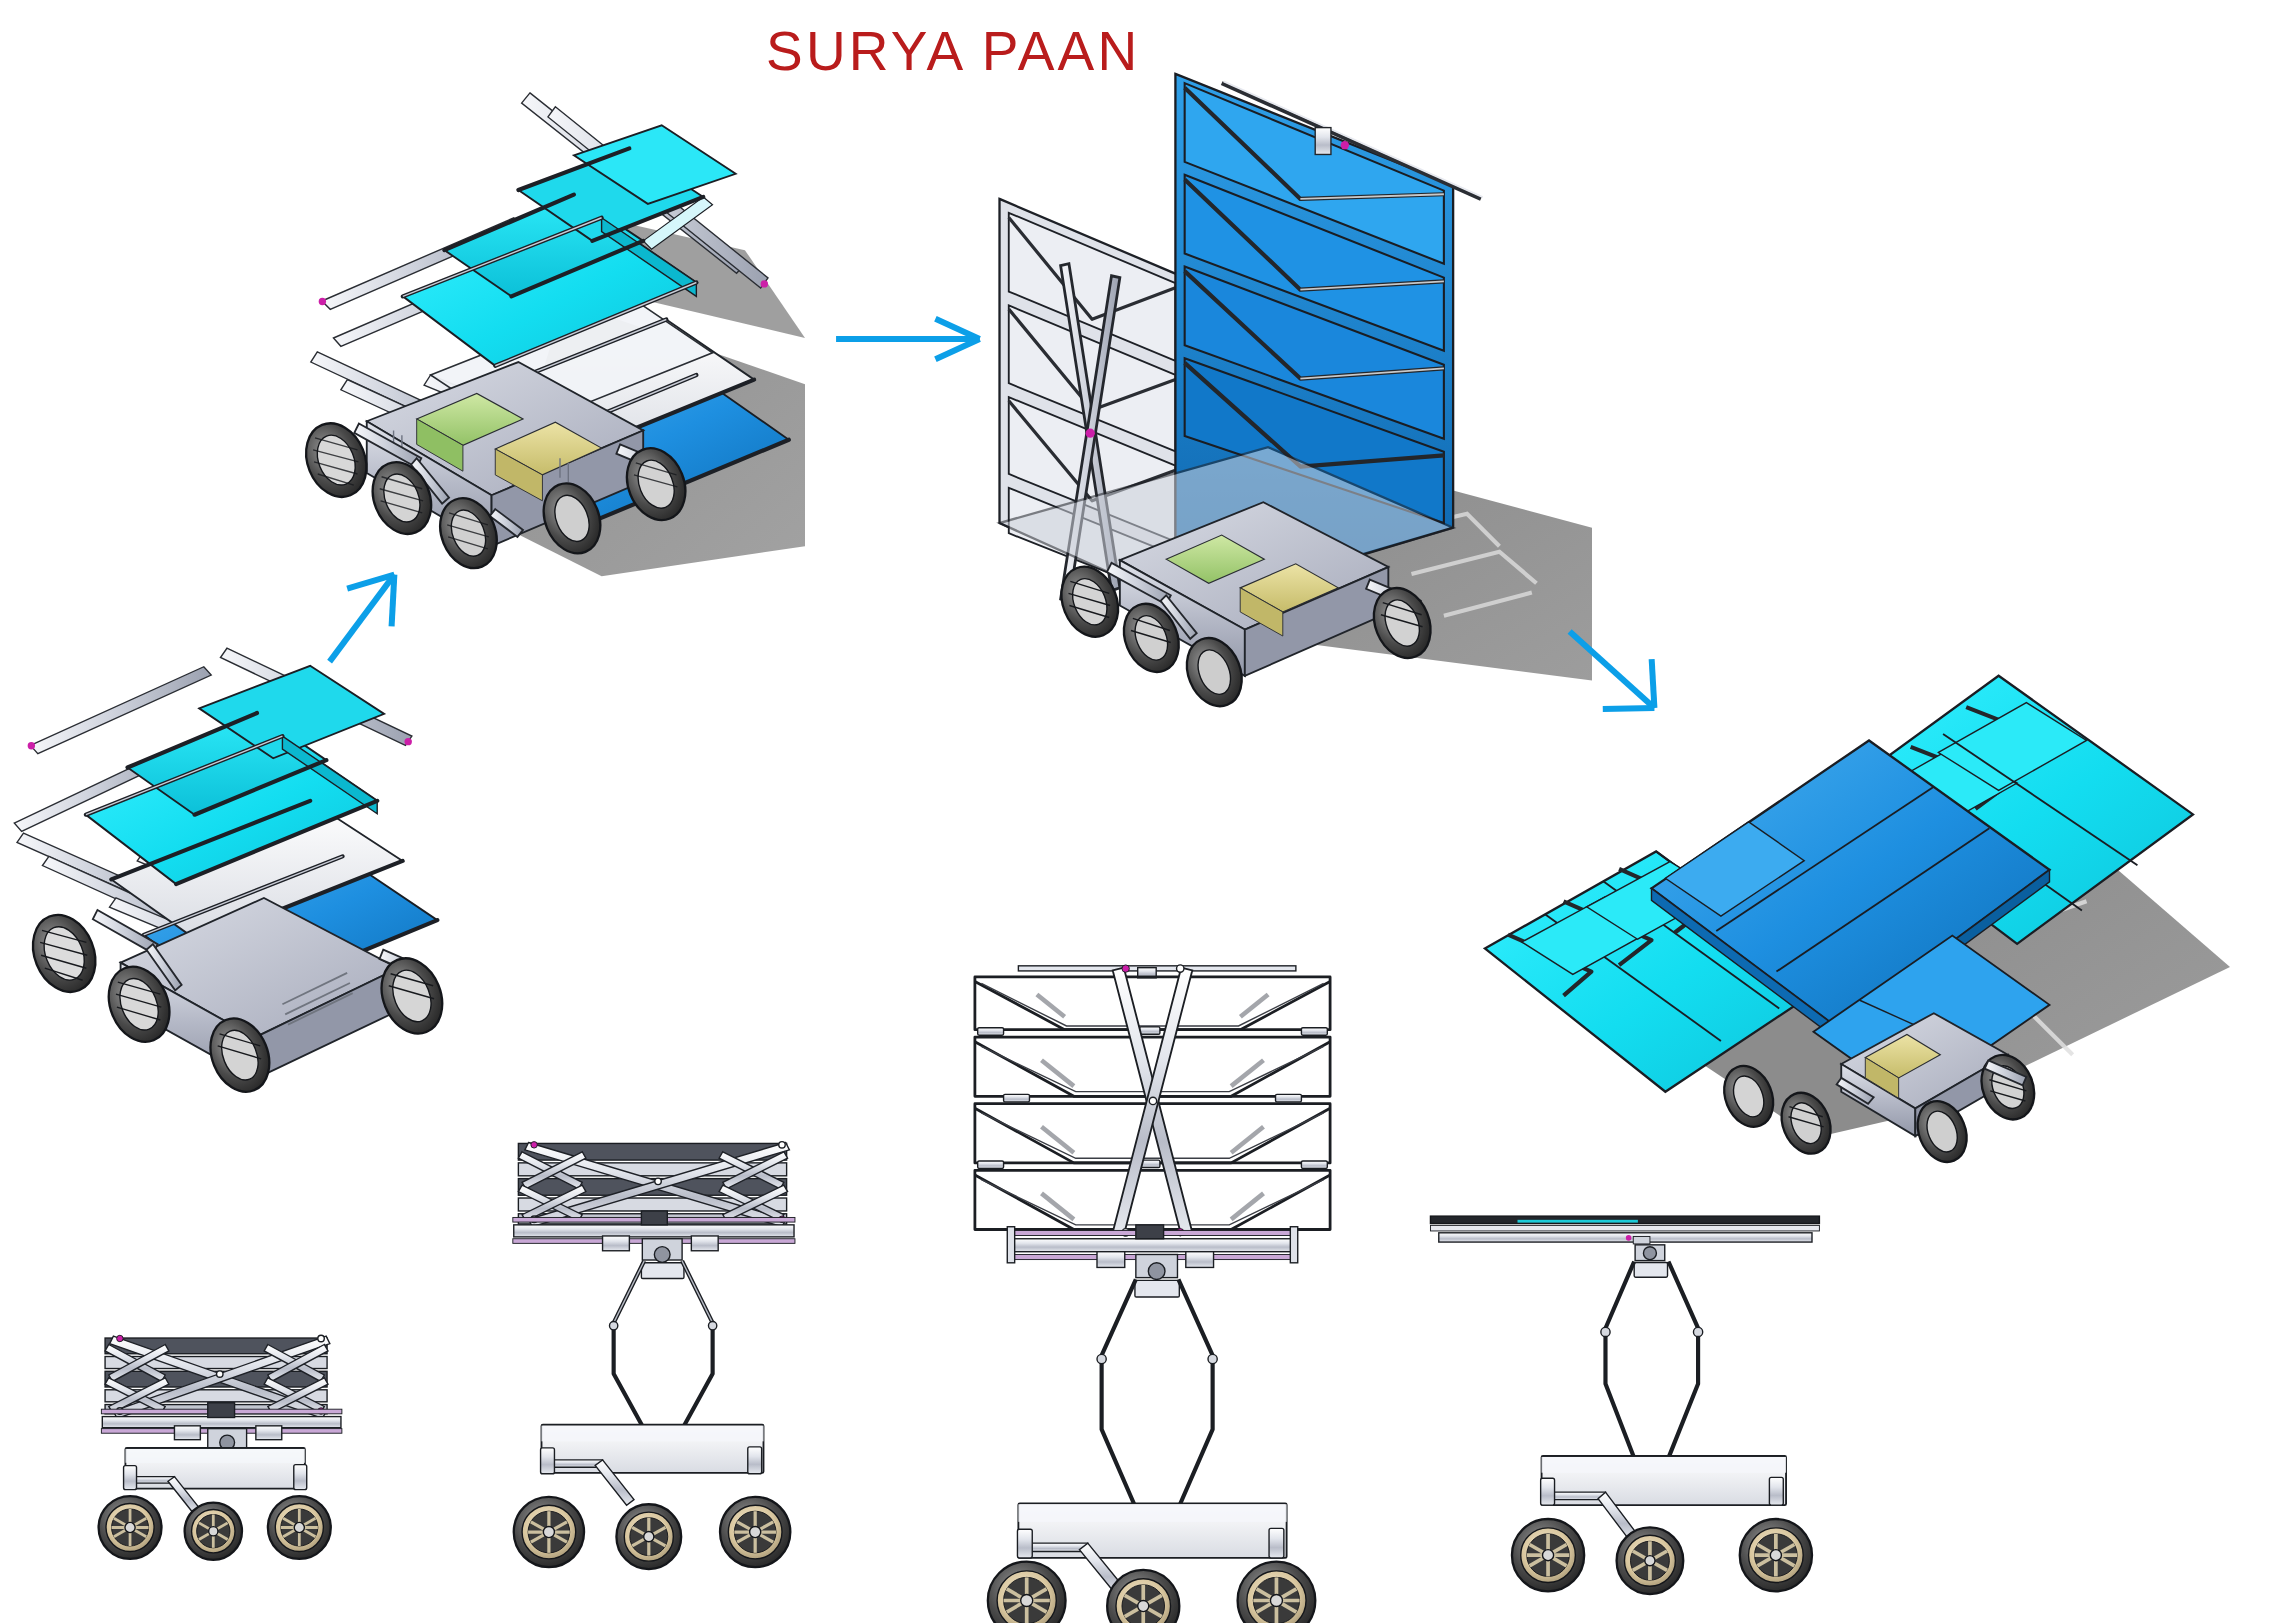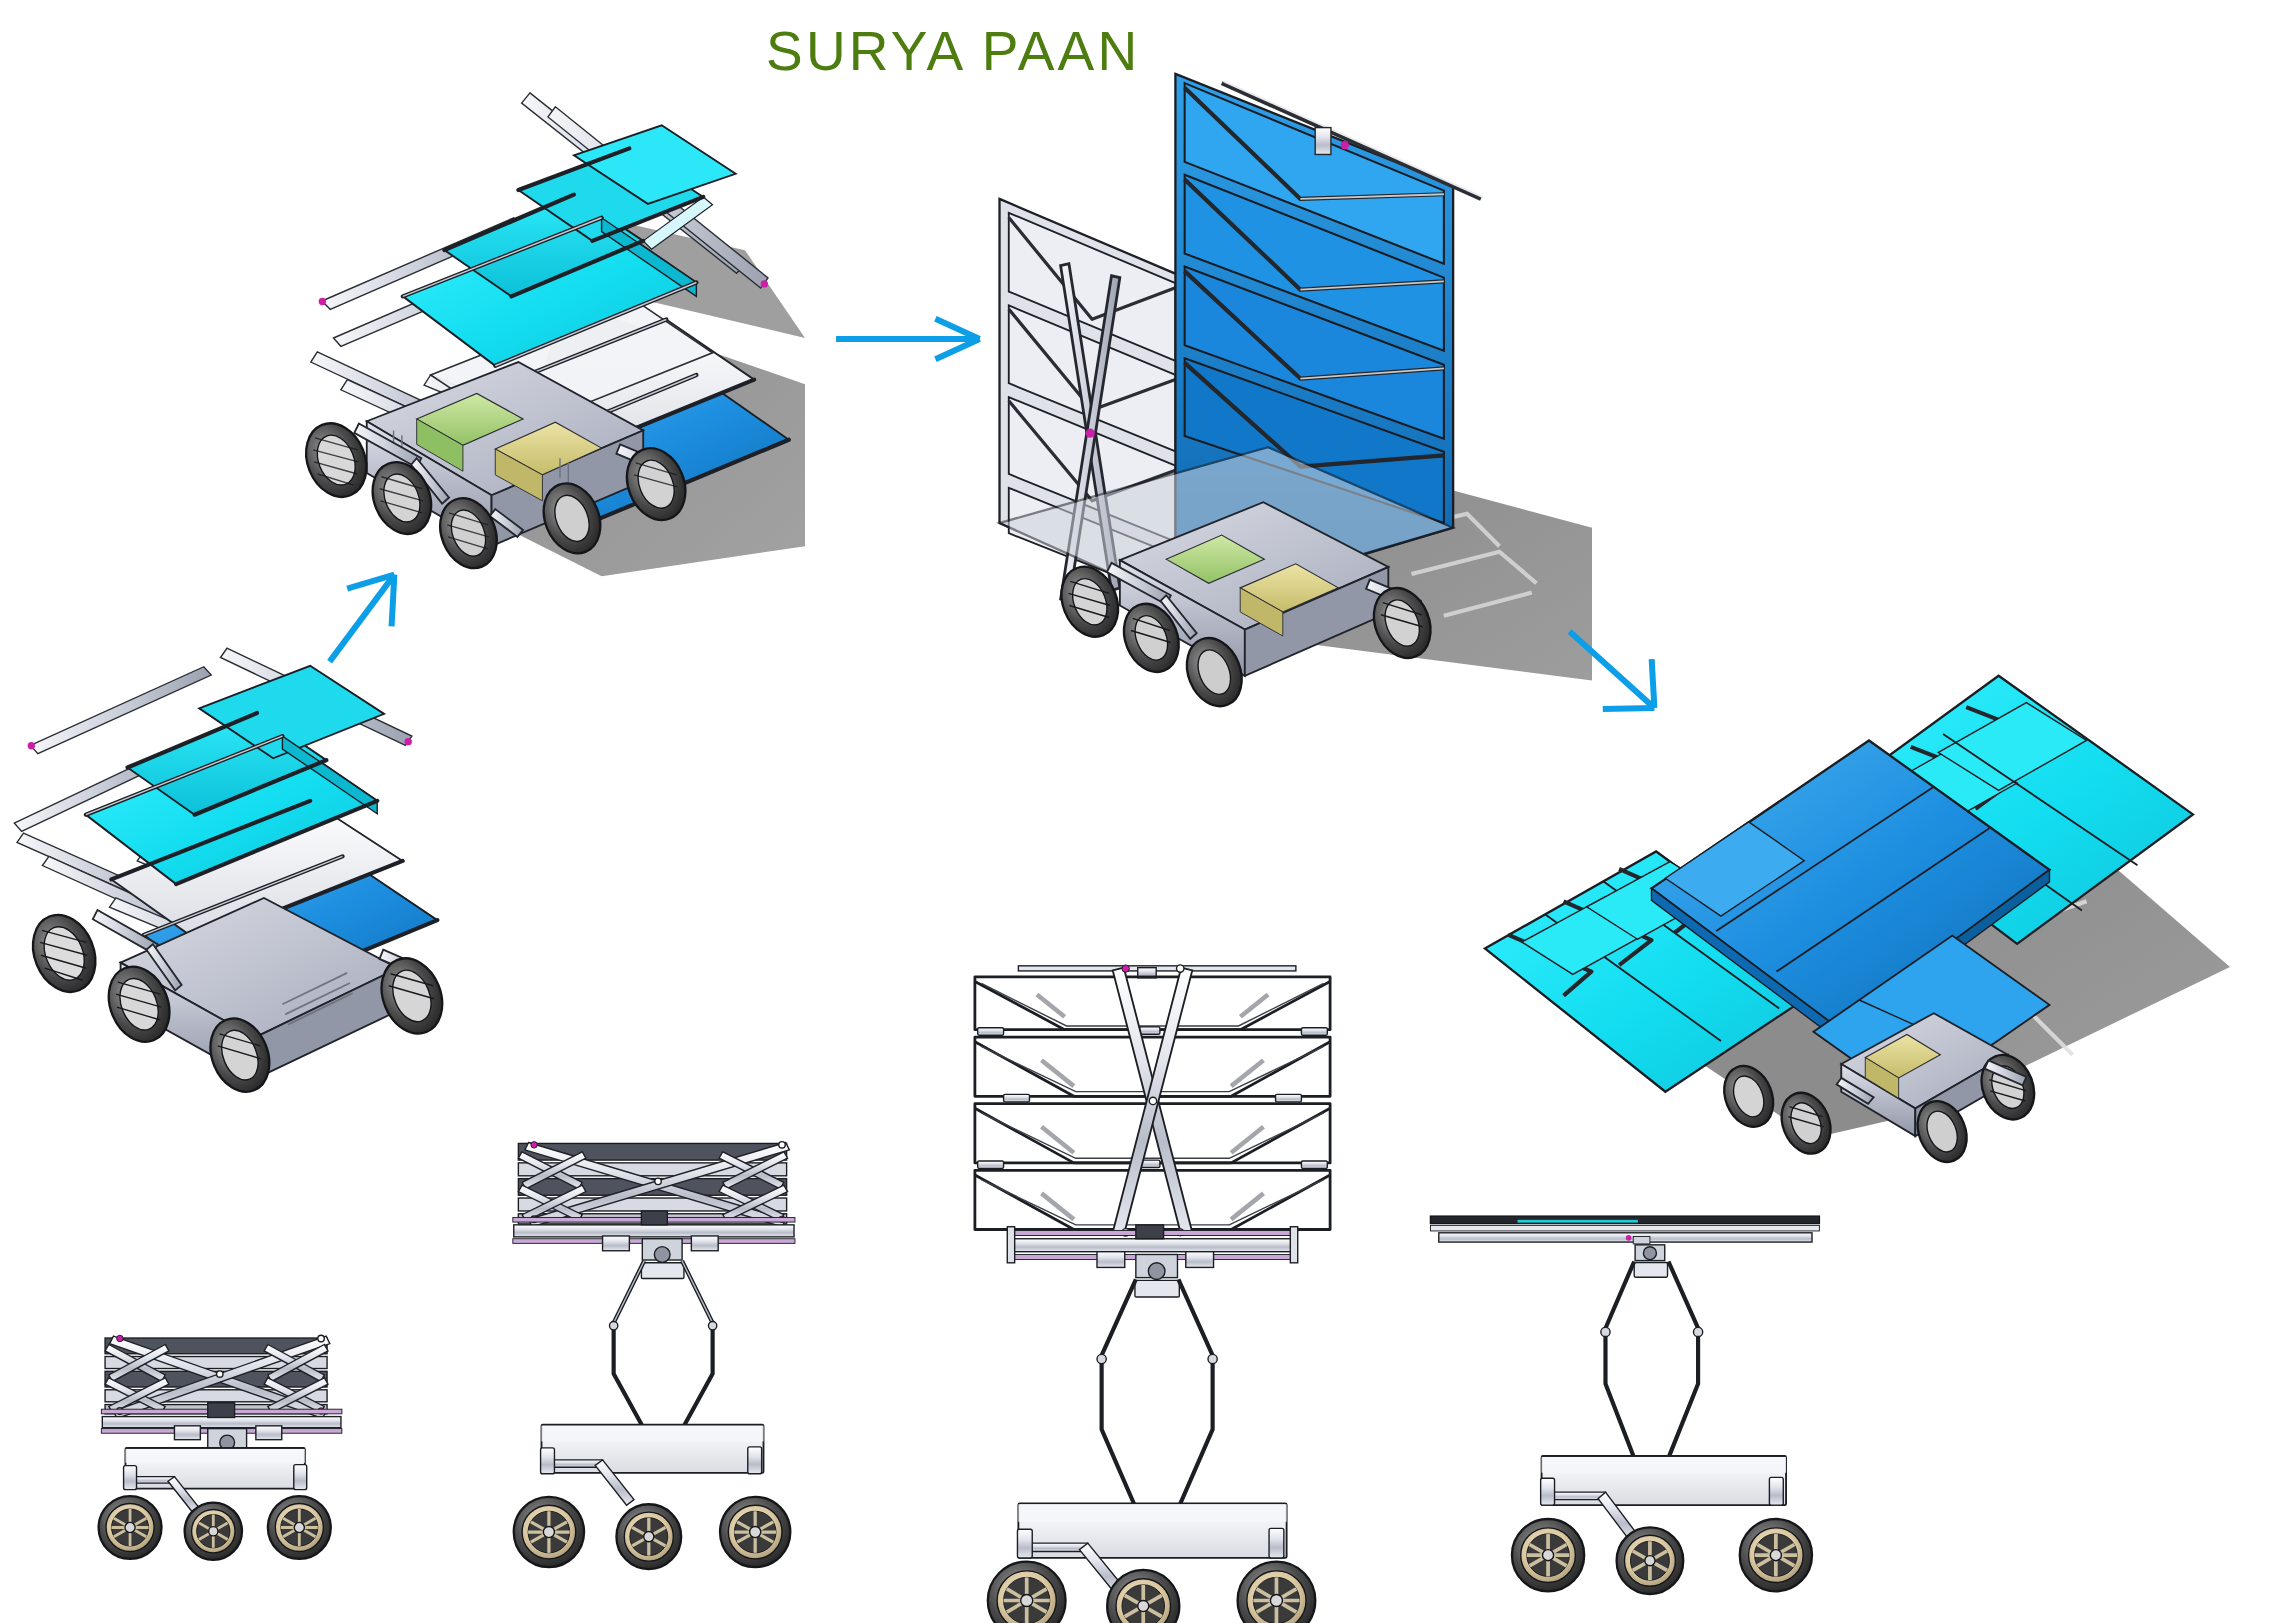--- a/index.html
+++ b/index.html
@@ -7,21 +7,21 @@
   body{
     width:2295px;height:1623px;position:relative;overflow:hidden;
     font-family:"Liberation Sans","DejaVu Sans",sans-serif;
   }
   .board{position:absolute;inset:0;background:#ffffff;}
 
   
   #page-title{
     position:absolute;left:766px;top:18.5px;
     font-size:55px;letter-spacing:3.2px;font-weight:400;
-    color:#4d7c0f;white-space:nowrap;
+    color:#b91c1c;white-space:nowrap;
   }
 
   
   .view{position:absolute;}
   .svgfull{width:100%;height:100%;display:block;overflow:visible;}
 
   .arrow{position:absolute;}
   .arrow svg{display:block;overflow:visible;}
 </style>
 </head>

